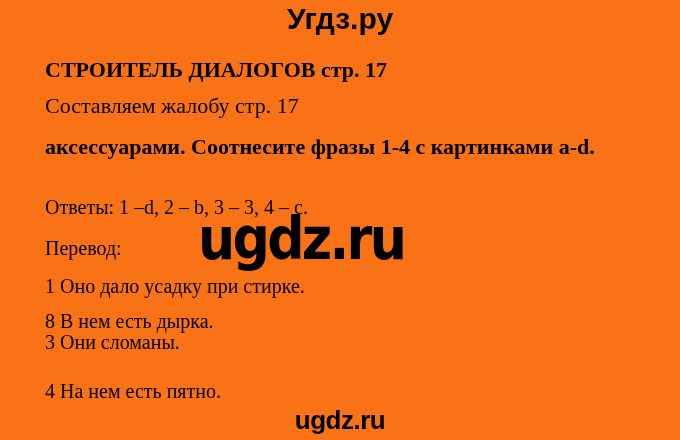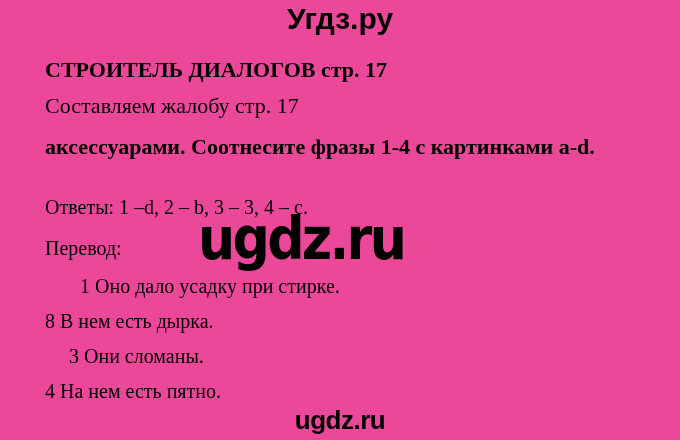--- a/index.html
+++ b/index.html
@@ -4,21 +4,21 @@
 <style>
   html, body {
     margin: 0;
     padding: 0;
     background: #ffffff;
   }
   .page {
     position: relative;
     width: 680px;
     height: 440px;
-    background: #ec4899;
+    background: #f97316;
     overflow: hidden;
     font-family: "Liberation Serif", "DejaVu Serif", serif;
     color: #000000;
   }
   .site-header {
     position: absolute;
     top: 2px;
     left: 0;
     right: 0;
     text-align: center;
@@ -80,23 +80,23 @@
     font-size: 20px;
     line-height: 22px;
   }
   .tr-item {
     position: absolute;
     left: 45px;
     font-size: 20px;
     line-height: 22px;
     white-space: nowrap;
   }
-  .tr-item-1 { top: 275px; margin-left: 35px; }
+  .tr-item-1 { top: 275px; }
   .tr-item-2 { top: 310px; }
-  .tr-item-3 { top: 345px; margin-left: 24px; }
+  .tr-item-3 { top: 331px; }
   .tr-item-4 { top: 380px; text-align: center; }
   .site-footer {
     position: absolute;
     top: 406px;
     left: 0;
     right: 0;
     text-align: center;
     font-family: "Liberation Sans", "DejaVu Sans", sans-serif;
     font-weight: bold;
     font-size: 26px;

